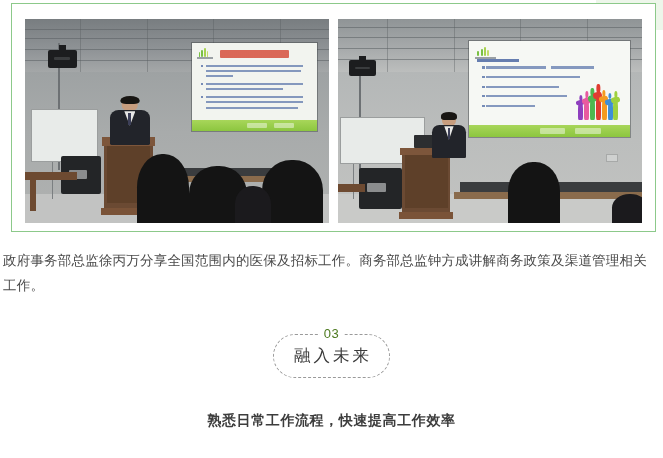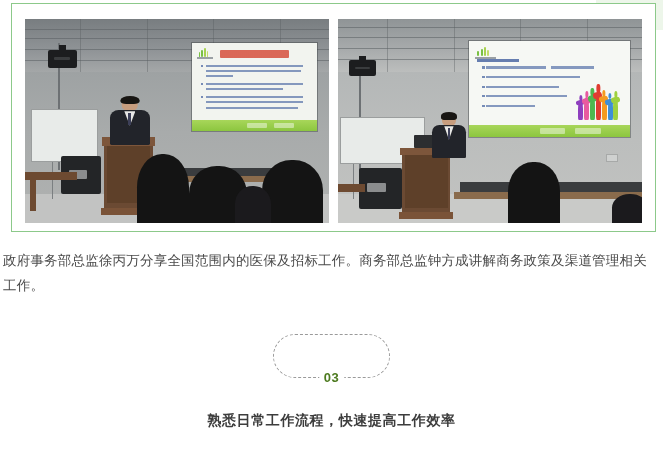--- a/index.html
+++ b/index.html
@@ -289,25 +289,24 @@
     box-sizing: border-box;
   }
   .badge-num {
     position: absolute;
     top: -9px;
     left: 50%;
     transform: translateX(-50%);
     background: #ffffff;
     padding: 0 5px;
     font-size: 13px;
-    font-weight: bold;
+    font-weight: normal;
     color: #4d7a1f;
     line-height: 16px;
     letter-spacing: 0.5px;
-    margin-top: 44px;
   }
   .badge-text {
     font-size: 16.5px;
     color: #3b3b3b;
     letter-spacing: 3px;
     padding-left: 3px;
   }
 
   
   .headline {
@@ -491,16 +490,17 @@
     </div>
 
   </div>
 </div>
 
 <div class="caption">政府事务部总监徐丙万分享全国范围内的医保及招标工作。商务部总监钟方成讲解商务政策及渠道管理相关工作。</div>
 
 <div class="badge-wrap">
   <div class="badge">
     <span class="badge-num">03</span>
+    <span class="badge-text">融入未来</span>
   </div>
 </div>
 
 <div class="headline">熟悉日常工作流程，快速提高工作效率</div>
 
 </body></html>

